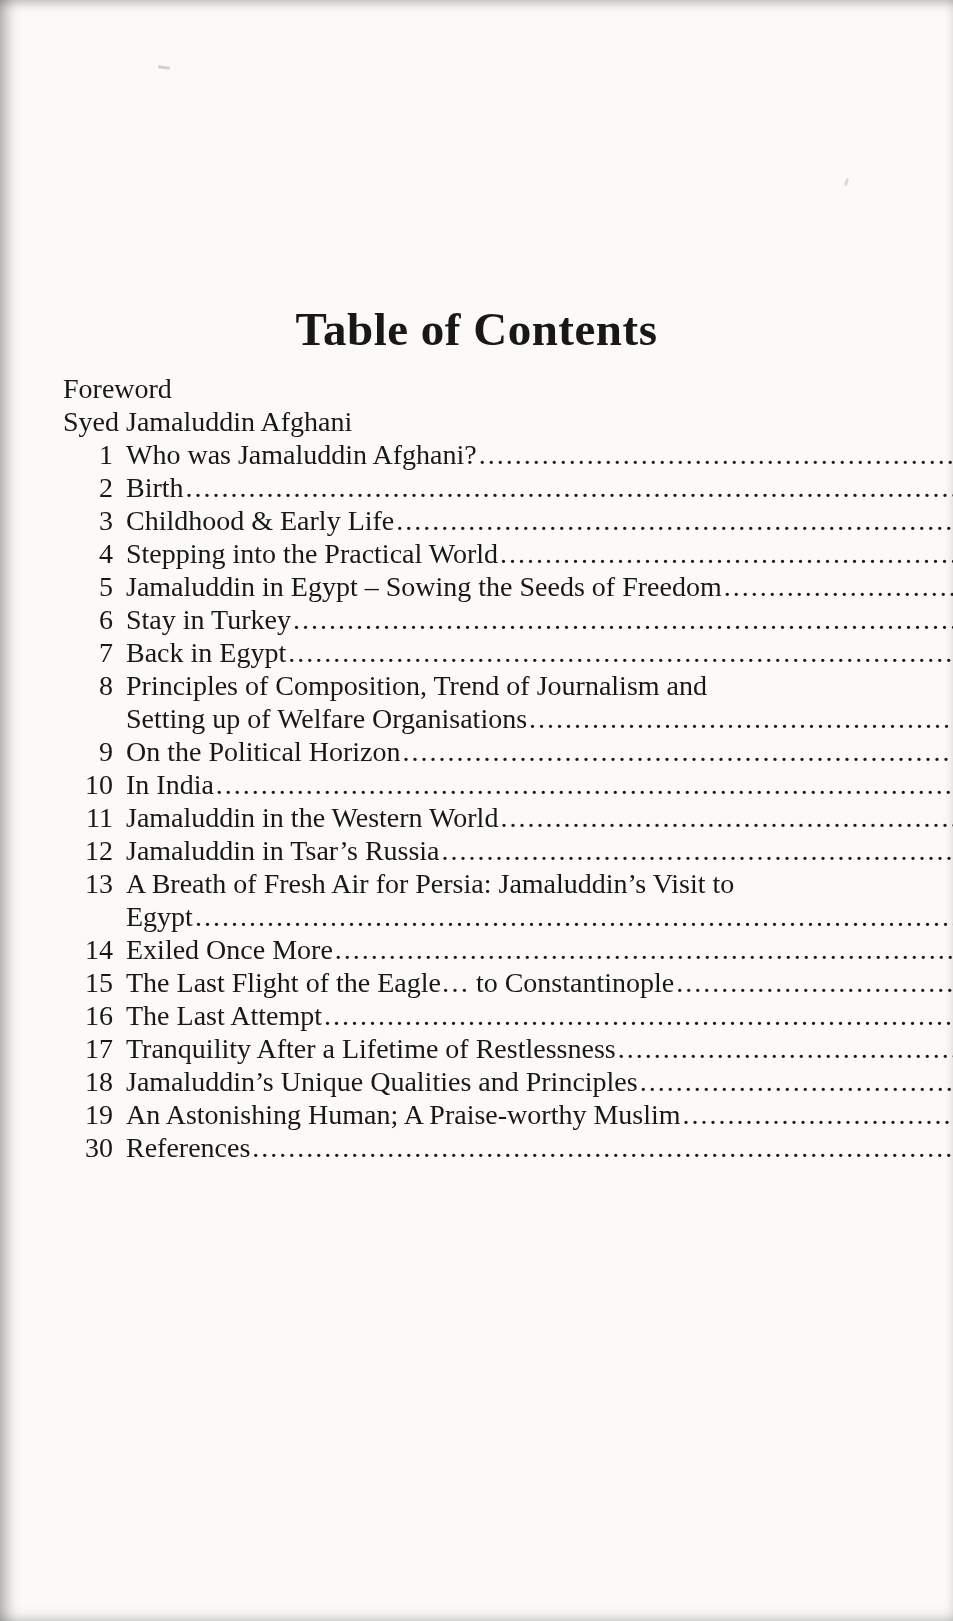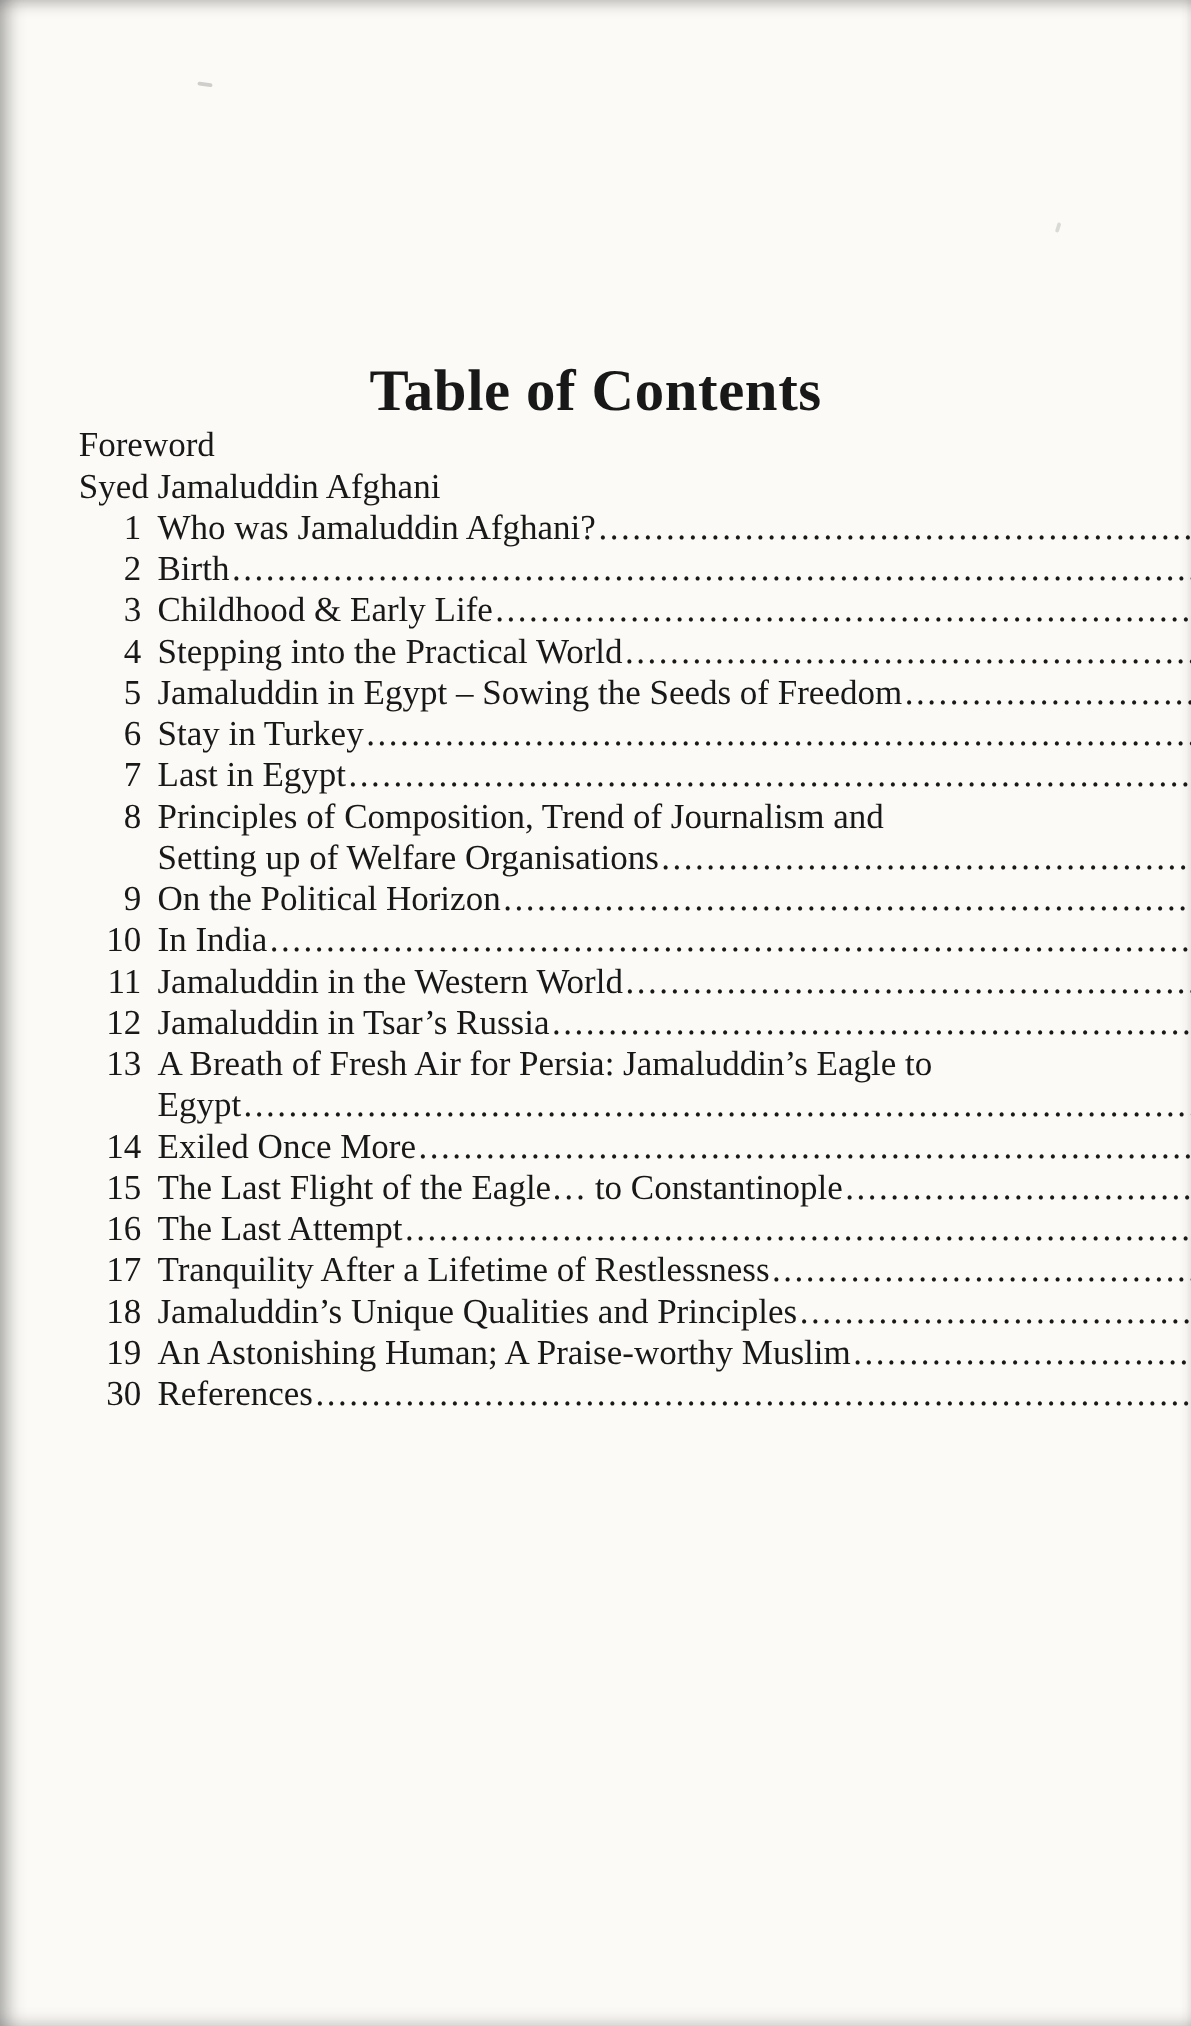--- a/index.html
+++ b/index.html
@@ -18,21 +18,21 @@
       inset 0 12px 10px -8px rgba(70,70,70,.30),
       inset -8px 0 8px -6px rgba(120,120,120,.18),
       inset 0 -12px 12px -9px rgba(100,100,100,.30);
     font-family:"Liberation Serif", serif;
     color:#181818;
   }
   .content{
     padding:0 63px;
   }
   h1.title{
-    margin:0;
+    margin:16px;
     padding-top:286px;
     text-align:center;
     font-size:47px;
     font-weight:bold;
     letter-spacing:.5px;
   }
   .toc{
     font-size:28px;
     line-height:33px;
   }
@@ -149,21 +149,21 @@
                 <span class="leader"></span>
               </div>
             </span>
 
   </div>
 
   <div class="entry">
     <span class="num">7</span>
     <span class="body">
               <div class="tline">
-                <span class="txt">Last in Egypt</span>
+                <span class="txt">Back in Egypt</span>
                 <span class="leader"></span>
               </div>
             </span>
 
   </div>
 
   <div class="entry">
     <span class="num">8</span>
     <span class="body">
               <div class="tline">
@@ -218,21 +218,21 @@
                 <span class="leader"></span>
               </div>
             </span>
 
   </div>
 
   <div class="entry">
     <span class="num">13</span>
     <span class="body">
               <div class="tline">
-                <span class="txt">A Breath of Fresh Air for Persia: Jamaluddin’s Eagle to</span>
+                <span class="txt">A Breath of Fresh Air for Persia: Jamaluddin’s Visit to</span>
               </div>
               <div class="tline">
                 <span class="txt">Egypt</span>
                 <span class="leader"></span>
               </div>
             </span>
 
   </div>
 
   <div class="entry">

